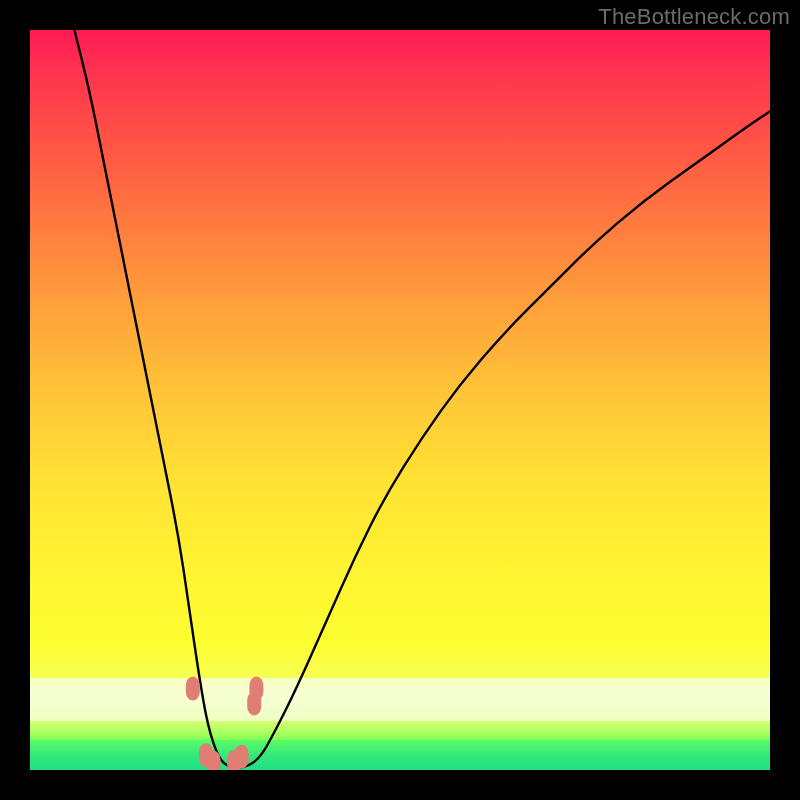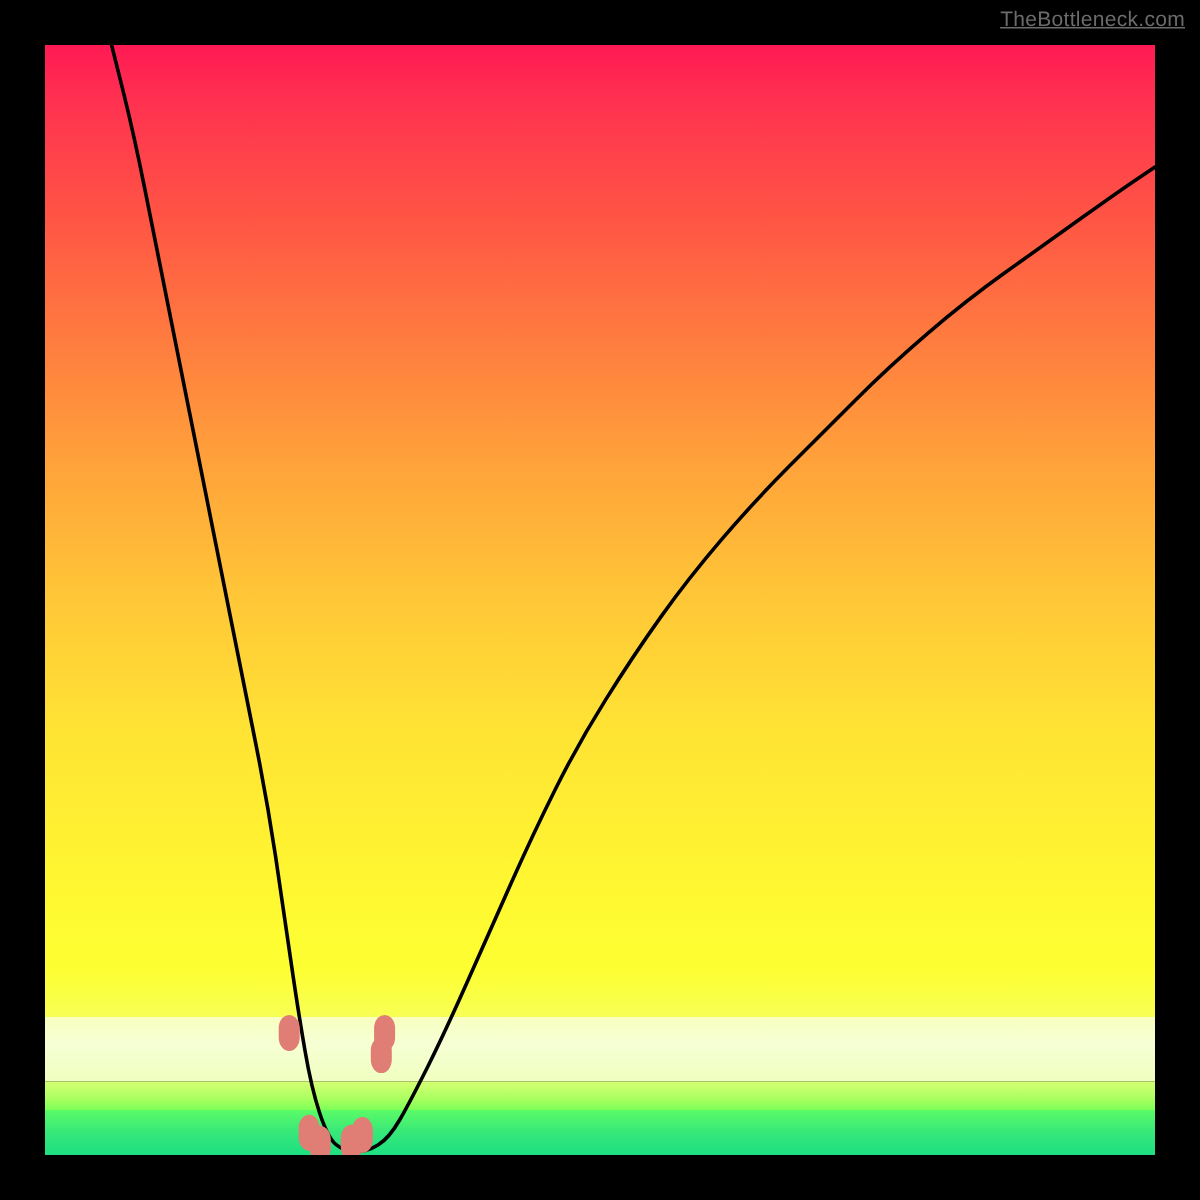--- a/index.html
+++ b/index.html
@@ -24,24 +24,23 @@
     left: 30px;
     top: 30px;
     width: 740px;
     height: 740px;
   }
   .watermark {
     position: absolute;
     top: 4px;
     right: 10px;
     color: #6b6b6b;
-    font-size: 14px;
+    font-size: 22px;
     font-weight: 500;
     letter-spacing: 0.2px;
-    text-decoration: underline;
   }
   .gradient-stage {
     width: 100%;
     height: 100%;
     position: relative;
     overflow: hidden;
   }
   .stop {
     position: absolute;
     left: 0;

